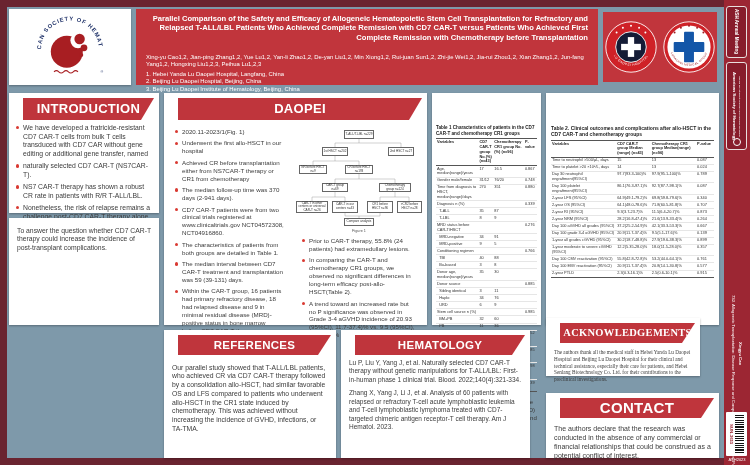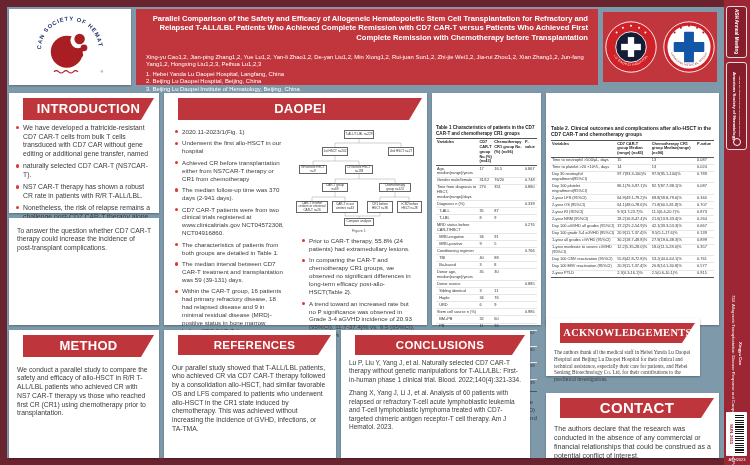--- a/index.html
+++ b/index.html
@@ -139,24 +139,20 @@
         <li>NS7 CAR-T therapy has shown a robust CR rate in patients with R/R T-ALL/LBL.</li>
         <li>Nonetheless, the risk of relapse remains a challenge post-CD7 CAR-T therapy alone.</li>
         <li>Consolidation allo-HSCT may be need.</li>
       </ul>
   </div>
 
   <div class="card" style="left:9px;top:218px;width:150px;height:107px;">
     <p class="bodytext f68 para">To answer the question whether CD7 CAR-T therapy could increase the incidence of post-transplant complications.</p>
   </div>
 
-  <div class="card" style="left:9px;top:330px;width:150px;height:128px;">
-    <div class="banner h13">METHOD</div>
-    <p class="bodytext f68 para">We conduct a parallel study to compare the safety and efficacy of allo-HSCT in R/R T-ALL/LBL patients who achieved CR with NS7 CAR-T therapy vs those who reached first CR (CR1) using chemotherapy prior to transplantation.</p>
-  </div>
 
   <div class="card" style="left:164px;top:93px;width:263px;height:232px;">
     <div class="banner h13">DAOPEI</div>
     <div style="display:flex;gap:4px;padding:2px 4px;">
       <div style="width:126px;">
         <ul class="blist f62">
             <li>2020.11-2023/1(Fig. 1)</li>
             <li>Underwent the first allo-HSCT in our hospital</li>
             <li>Achieved CR before transplantation either from NS7CAR-T therapy or CR1 from chemotherapy</li>
             <li>The median follow-up time was 370 days (2-941 days).</li>
@@ -467,21 +463,21 @@
         </tbody>
     </table>
   </div>
 
   <div class="card" style="left:164px;top:330px;width:172px;height:128px;">
     <div class="banner h12">REFERENCES</div>
     <p class="bodytext f68 para">Our parallel study showed that T-ALL/LBL patients, who achieved CR via CD7 CAR-T therapy followed by a consolidation allo-HSCT, had similar favorable OS and LFS compared to patients who underwent allo-HSCT in the CR1 state induced by chemotherapy. This was achieved without increasing the incidence of GVHD, infections, or TA-TMA.</p>
   </div>
 
   <div class="card" style="left:341px;top:330px;width:189px;height:128px;">
-    <div class="banner h12">CONCLUSIONS</div>
+    <div class="banner h12">HEMATOLOGY</div>
     <ul style="list-style:none;margin:2px 0 0 0;padding:0 8px;">
         <li class="bodytext" style="font-size:6.5px;line-height:1.3;margin-bottom:5px;">Lu P, Liu Y, Yang J, et al. Naturally selected CD7 CAR-T therapy without genetic manipulations for T-ALL/LBL: First-in-human phase 1 clinical trial. Blood. 2022;140(4):321-334.</li>
         <li class="bodytext" style="font-size:6.5px;line-height:1.3;margin-bottom:5px;">Zhang X, Yang J, Li J, et al. Analysis of 60 patients with relapsed or refractory T-cell acute lymphoblastic leukemia and T-cell lymphoblastic lymphoma treated with CD7-targeted chimeric  antigen receptor-T cell therapy. Am J Hematol. 2023.</li>
       </ul>
   </div>
 
   <div class="card" style="left:546px;top:318px;width:154px;height:58px;font-family:Liberation Serif, serif;">
     <div class="banner h12" style="font-size:10.5px;">ACKNOWLEDGEMENTS</div>
     <p class="bodytext para" style="font-size:5.2px;line-height:1.3;margin:0;">The authors thank all the medical staff in Hebei Yanda Lu Daopei Hospital and Beijing Lu Daopei Hospital for their clinical and technical assistance, especially their care for patients, and Hebei Senlang Biotechnology Co. Ltd. for their contributions to the preclinical investigations.</p>
   </div>

